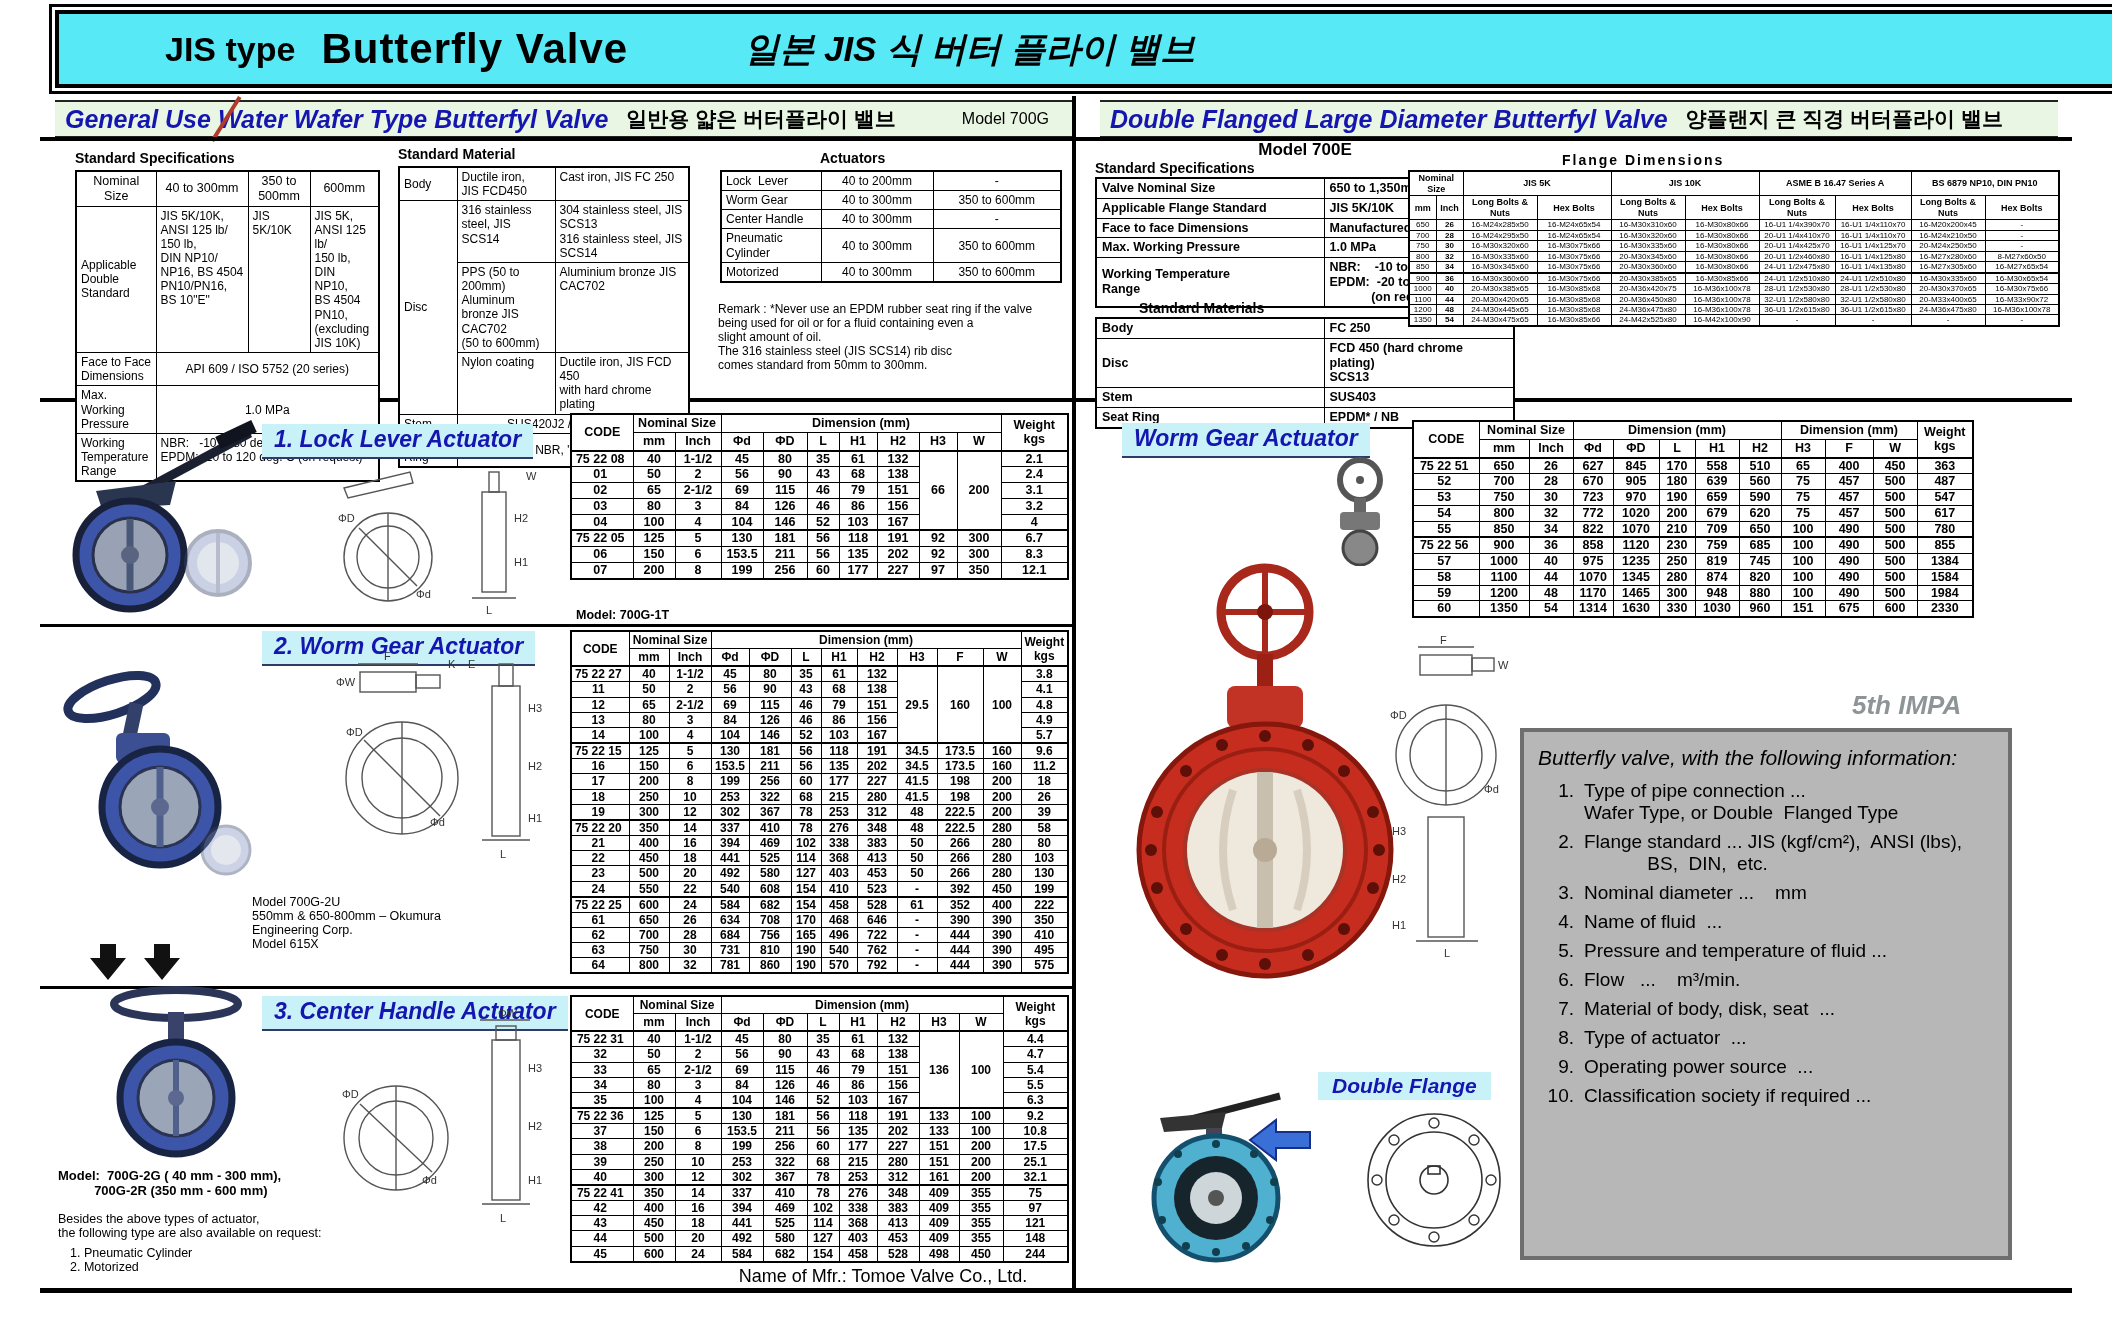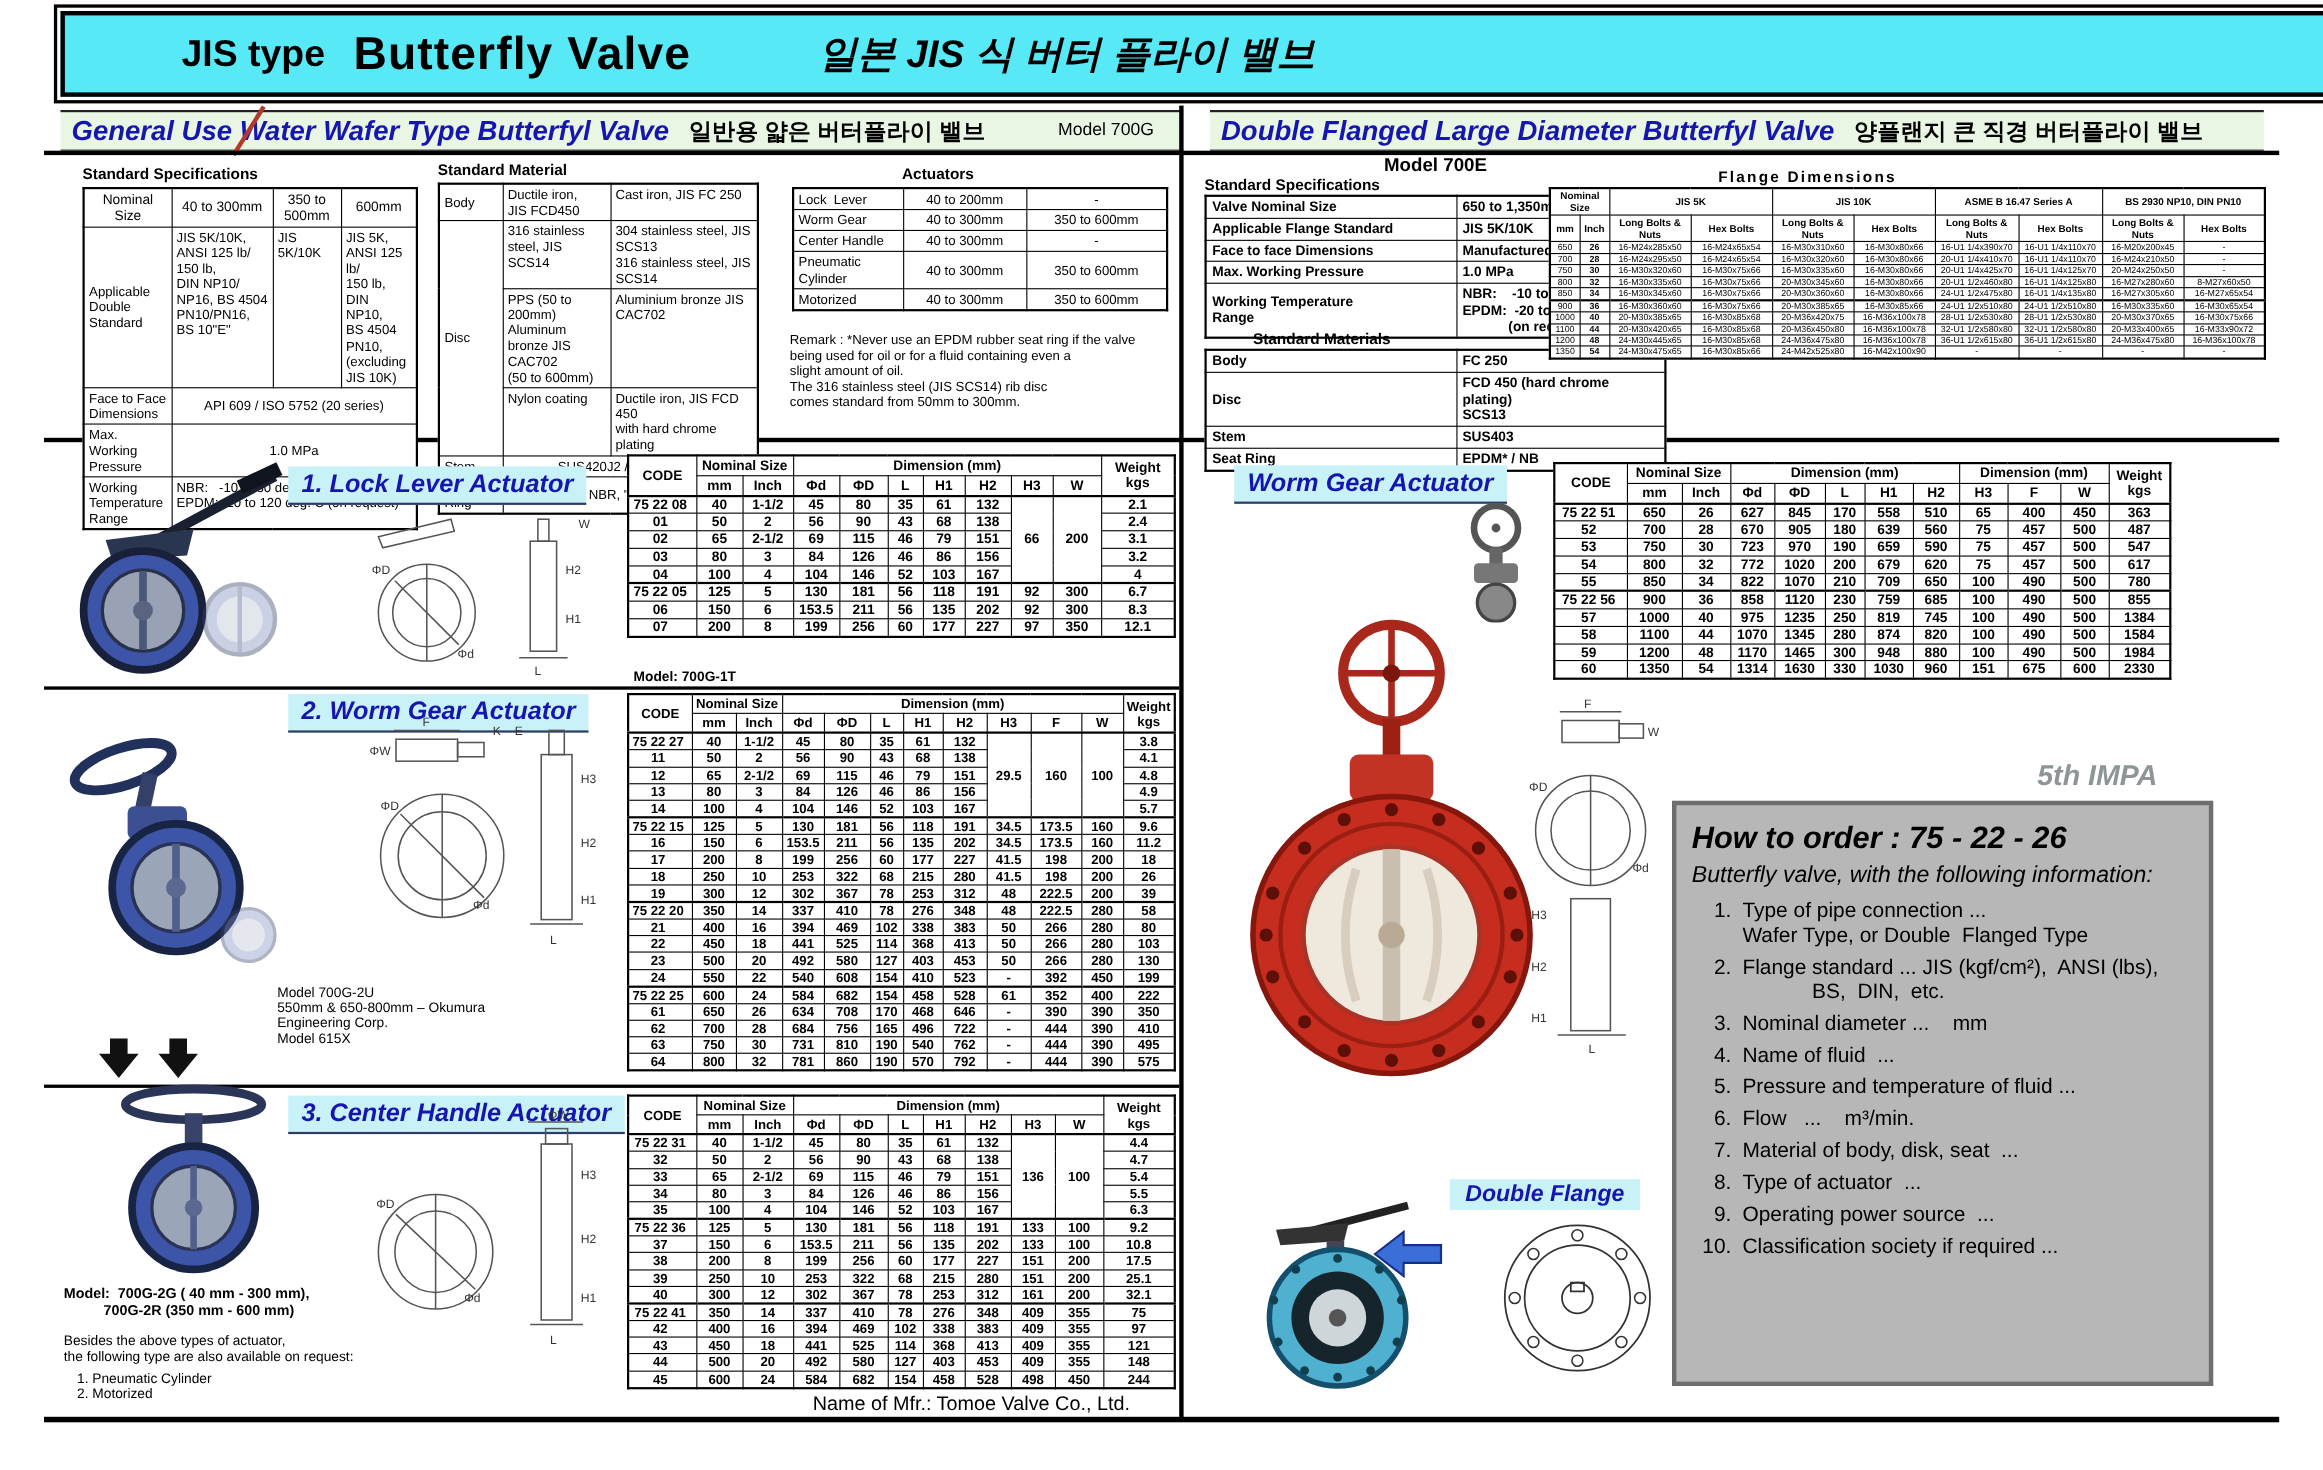--- a/index.html
+++ b/index.html
@@ -1124,21 +1124,21 @@
       <col style="width:74px">
       <col style="width:74px">
     </colgroup>
 <thead>
       <tr>
         <th colspan="2">Nominal
 Size</th>
         <th colspan="2">JIS 5K</th>
         <th colspan="2">JIS 10K</th>
         <th colspan="2">ASME B 16.47 Series A</th>
-        <th colspan="2">BS 2930 NP10, DIN PN10</th>
+        <th colspan="2">BS 6879 NP10, DIN PN10</th>
       </tr>
       <tr>
         <th>mm</th>
         <th>Inch</th>
         <th>Long Bolts &amp;
 Nuts</th>
         <th>Hex Bolts</th>
         <th>Long Bolts &amp;
 Nuts</th>
         <th>Hex Bolts</th>
@@ -1517,21 +1517,20 @@
     <text x="4" y="200">H3</text>
     <text x="4" y="248">H2</text>
     <text x="4" y="294">H1</text>
     <text x="56" y="322">L</text>
   </g>
 </svg>
 
 <div class="abs impa" style="left:1852px;top:690px;">5th IMPA</div>
 
 <div class="abs order">
-  <div class="ot">How to order : 75 - 22 - 26</div>
   <div class="os">Butterfly valve, with the following information:</div>
   <div>
       <div class="oi">
         <span class="num">1.</span>
         <span class="txt">Type of pipe connection ...
 Wafer Type, or Double  Flanged Type</span>
       </div>
       <div class="oi">
         <span class="num">2.</span>
         <span class="txt">Flange standard ... JIS (kgf/cm²),  ANSI (lbs),

